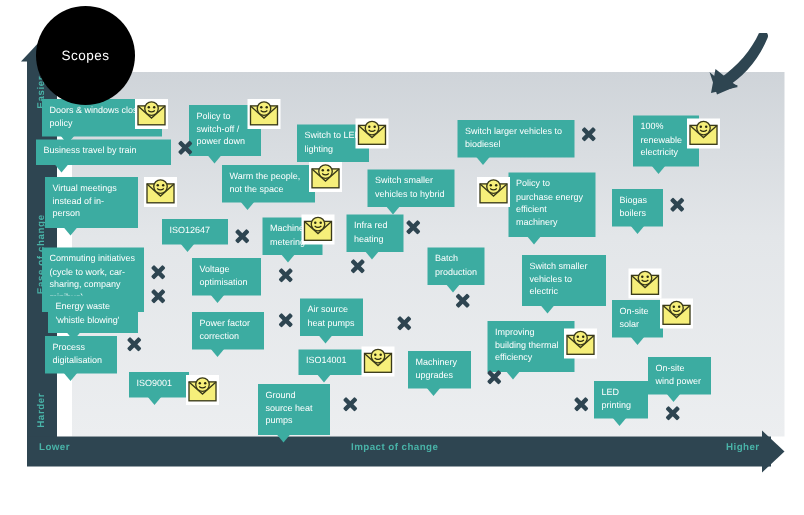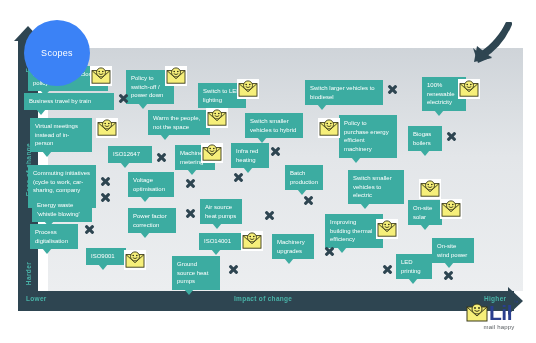--- a/index.html
+++ b/index.html
@@ -80,24 +80,24 @@
     letter-spacing: .3px;
     white-space: nowrap;
   }
   .xlab-lower { left: 26px; }
   .xlab-mid   { left: 234px; }
   .xlab-higher{ left: 484px; }
 
   
   .scopes-badge {
     position: absolute;
-    left: 24px; top: 20px;
+    left: 24px; top: 4px;
     width: 66px; height: 66px;
     border-radius: 50%;
-    background: #3b82f6;
+    background: #000000;
     color: #ffffff;
     display: flex;
     flex-direction: row;
     align-items: center;
     justify-content: center;
     z-index: 6;
   }
   .scopes-badge .s-top { font-size: 9px; letter-spacing: .3px; margin-bottom: 0px; }
   .scopes-badge .s-big { font-size: 19px; font-weight: bold; letter-spacing: 1px; line-height: 1; }
 
@@ -513,33 +513,14 @@
     <span class="tail"></span>
   </div>
   <div class="xmark" style="left:228px; top:264px;"></div>
 
   <div class="note" style="left:396px; top:254px; width:36px;">
     <span>LED printing</span>
     <span class="tail"></span>
   </div>
   <div class="xmark" style="left:382px; top:264px;"></div>
 
-  <div class="logo">
-    <div class="logo-row">
-      <span class="logo-env">
-        <svg viewBox="0 0 22 20">
-            <rect x="1" y="4" width="20" height="14" fill="#f6ef7a" stroke="#3a3a1a" stroke-width="1"></rect>
-            <path d="M1 4 L11 13 L21 4" fill="none" stroke="#3a3a1a" stroke-width="1"></path>
-            <circle cx="11" cy="6" r="5" fill="#f6ef7a" stroke="#3a3a1a" stroke-width="1"></circle>
-            <circle cx="9" cy="5" r=".9" fill="#2a2a10"></circle>
-            <circle cx="13" cy="5" r=".9" fill="#2a2a10"></circle>
-            <path d="M8.5 7.4 Q11 9.4 13.5 7.4" stroke="#2a2a10" stroke-width=".9" fill="none"></path>
-          </svg>
-      </span>
-      <span class="logo-text">
-        <span>Lil</span>
-        <span class="logo-tm">™</span>
-      </span>
-    </div>
-    <div class="logo-tag">mail happy</div>
-  </div>
 
 </div>
 
 </body></html>

